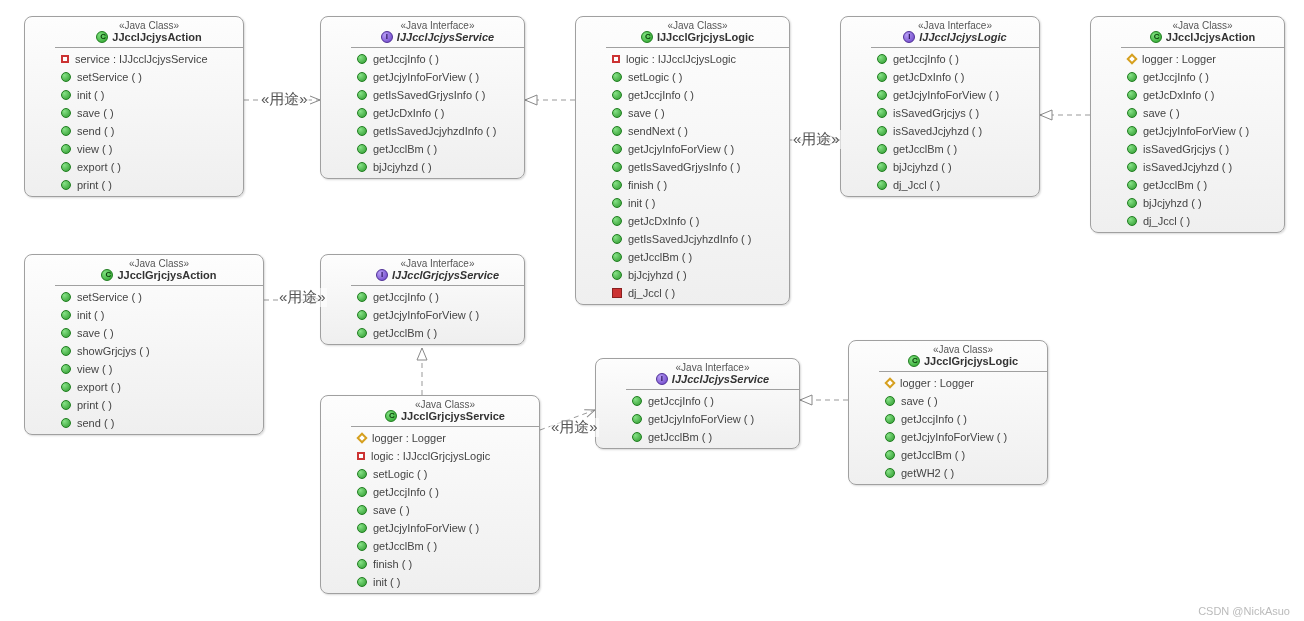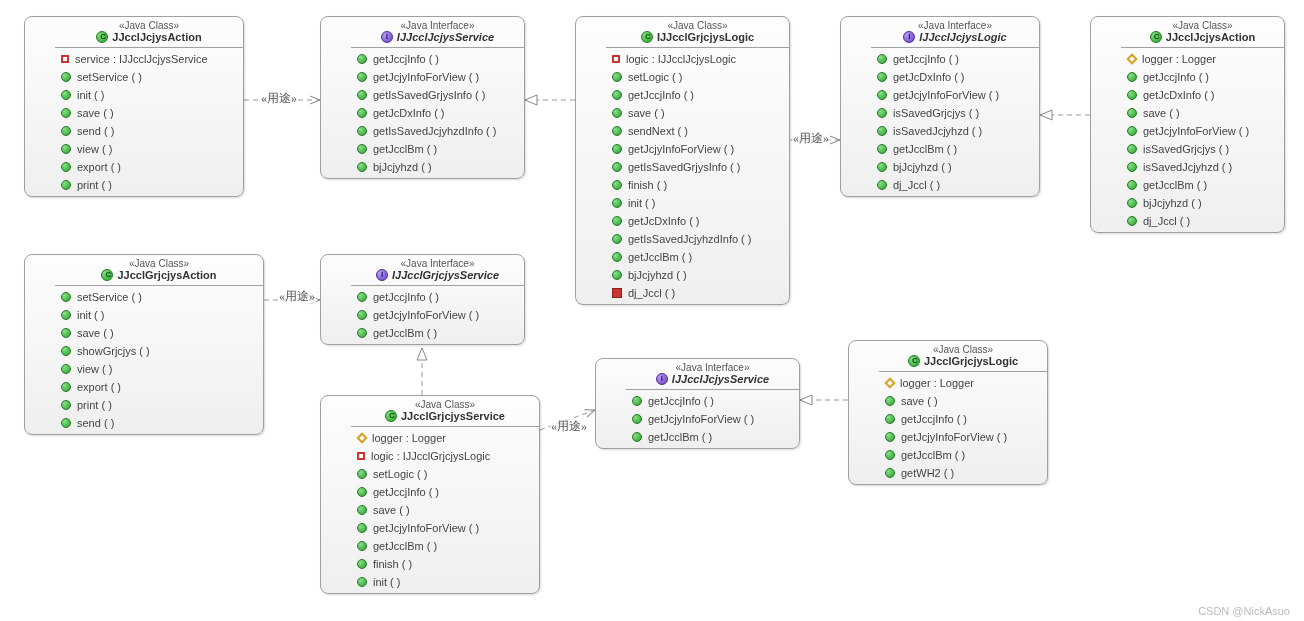--- a/index.html
+++ b/index.html
@@ -111,25 +111,24 @@
     margin-left: 1px;
   }
   svg.connectors {
     position: absolute;
     left: 0; top: 0;
     width: 1304px; height: 621px;
     pointer-events: none;
   }
   .conn-label {
     position: absolute;
-    font-size: 12px;
+    font-size: 15px;
     color: #555;
     background: rgba(255,255,255,0.6);
     padding: 0 1px;
-    font-family: Liberation Serif, serif;
   }
   .watermark {
     position: absolute;
     right: 14px;
     bottom: 4px;
     font-size: 11px;
     color: #bbb;
   }
 </style>
 </head>

